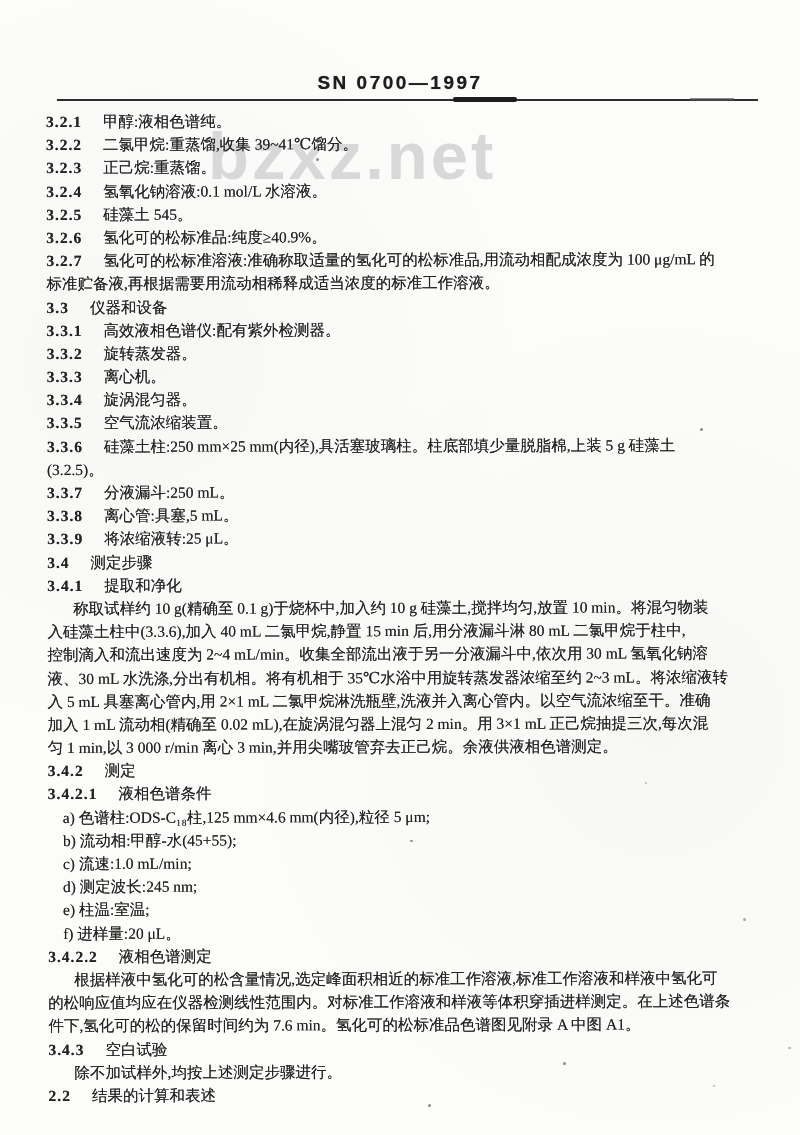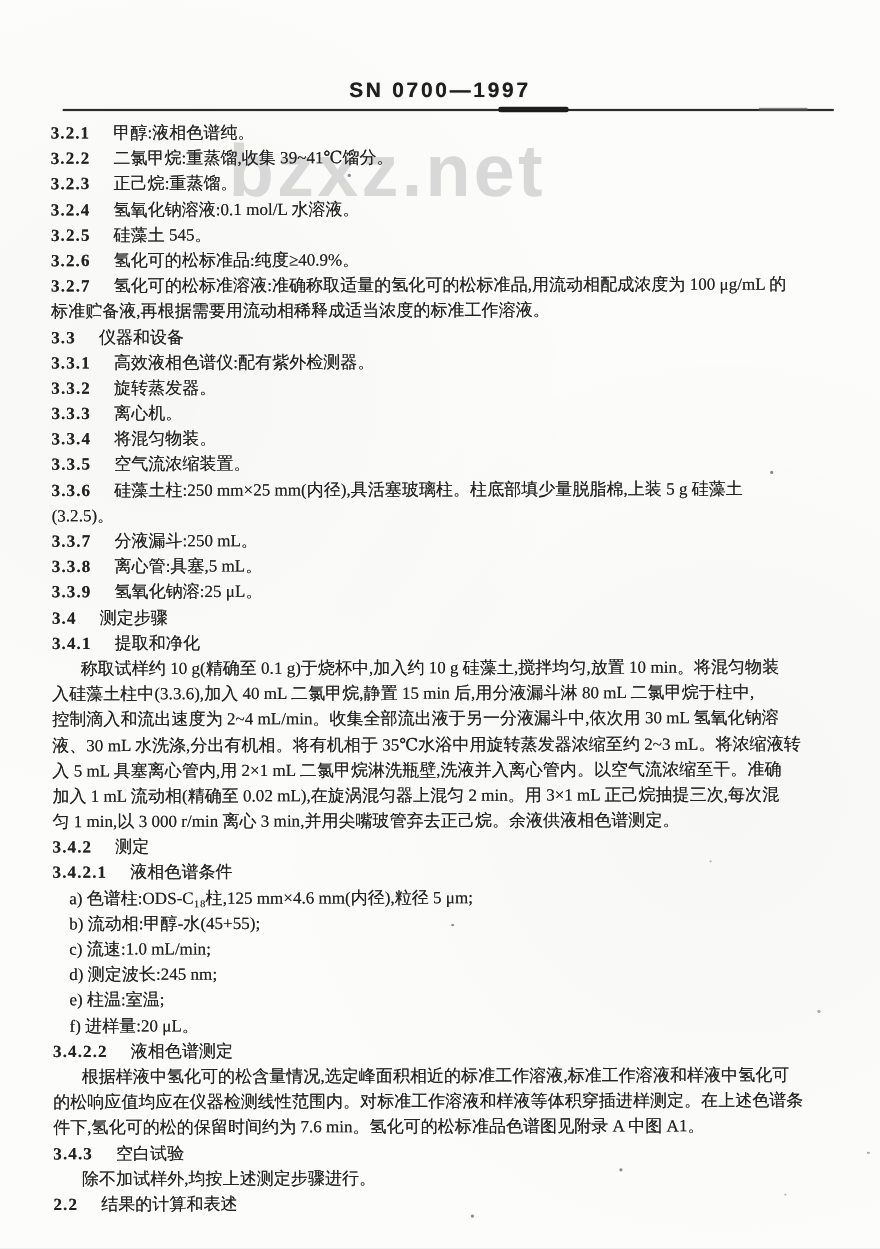--- a/index.html
+++ b/index.html
@@ -117,27 +117,27 @@
       <div class="line numbered"><span class="num">3.2.3</span><span class="txt">正己烷:重蒸馏。</span></div>
       <div class="line numbered"><span class="num">3.2.4</span><span class="txt">氢氧化钠溶液:0.1 mol/L 水溶液。</span></div>
       <div class="line numbered"><span class="num">3.2.5</span><span class="txt">硅藻土 545。</span></div>
       <div class="line numbered"><span class="num">3.2.6</span><span class="txt">氢化可的松标准品:纯度≥40.9%。</span></div>
       <div class="line numbered"><span class="num">3.2.7</span><span class="txt">氢化可的松标准溶液:准确称取适量的氢化可的松标准品,用流动相配成浓度为 100 μg/mL 的</span></div>
       <div class="line flush">标准贮备液,再根据需要用流动相稀释成适当浓度的标准工作溶液。</div>
       <div class="line numbered"><span class="num">3.3</span><span class="txt">仪器和设备</span></div>
       <div class="line numbered"><span class="num">3.3.1</span><span class="txt">高效液相色谱仪:配有紫外检测器。</span></div>
       <div class="line numbered"><span class="num">3.3.2</span><span class="txt">旋转蒸发器。</span></div>
       <div class="line numbered"><span class="num">3.3.3</span><span class="txt">离心机。</span></div>
-      <div class="line numbered"><span class="num">3.3.4</span><span class="txt">将混匀物装。</span></div>
+      <div class="line numbered"><span class="num">3.3.4</span><span class="txt">旋涡混匀器。</span></div>
       <div class="line numbered"><span class="num">3.3.5</span><span class="txt">空气流浓缩装置。</span></div>
       <div class="line numbered"><span class="num">3.3.6</span><span class="txt">硅藻土柱:250 mm×25 mm(内径),具活塞玻璃柱。柱底部填少量脱脂棉,上装 5 g 硅藻土</span></div>
       <div class="line flush">(3.2.5)。</div>
       <div class="line numbered"><span class="num">3.3.7</span><span class="txt">分液漏斗:250 mL。</span></div>
       <div class="line numbered"><span class="num">3.3.8</span><span class="txt">离心管:具塞,5 mL。</span></div>
-      <div class="line numbered"><span class="num">3.3.9</span><span class="txt">氢氧化钠溶:25 μL。</span></div>
+      <div class="line numbered"><span class="num">3.3.9</span><span class="txt">将浓缩液转:25 μL。</span></div>
       <div class="line numbered"><span class="num">3.4</span><span class="txt">测定步骤</span></div>
       <div class="line numbered"><span class="num">3.4.1</span><span class="txt">提取和净化</span></div>
       <div class="line para">称取试样约 10 g(精确至 0.1 g)于烧杯中,加入约 10 g 硅藻土,搅拌均匀,放置 10 min。将混匀物装</div>
       <div class="line flush">入硅藻土柱中(3.3.6),加入 40 mL 二氯甲烷,静置 15 min 后,用分液漏斗淋 80 mL 二氯甲烷于柱中,</div>
       <div class="line flush">控制滴入和流出速度为 2~4 mL/min。收集全部流出液于另一分液漏斗中,依次用 30 mL 氢氧化钠溶</div>
       <div class="line flush">液、30 mL 水洗涤,分出有机相。将有机相于 35℃水浴中用旋转蒸发器浓缩至约 2~3 mL。将浓缩液转</div>
       <div class="line flush">入 5 mL 具塞离心管内,用 2×1 mL 二氯甲烷淋洗瓶壁,洗液并入离心管内。以空气流浓缩至干。准确</div>
       <div class="line flush">加入 1 mL 流动相(精确至 0.02 mL),在旋涡混匀器上混匀 2 min。用 3×1 mL 正己烷抽提三次,每次混</div>
       <div class="line flush">匀 1 min,以 3 000 r/min 离心 3 min,并用尖嘴玻管弃去正己烷。余液供液相色谱测定。</div>
       <div class="line numbered"><span class="num">3.4.2</span><span class="txt">测定</span></div>

